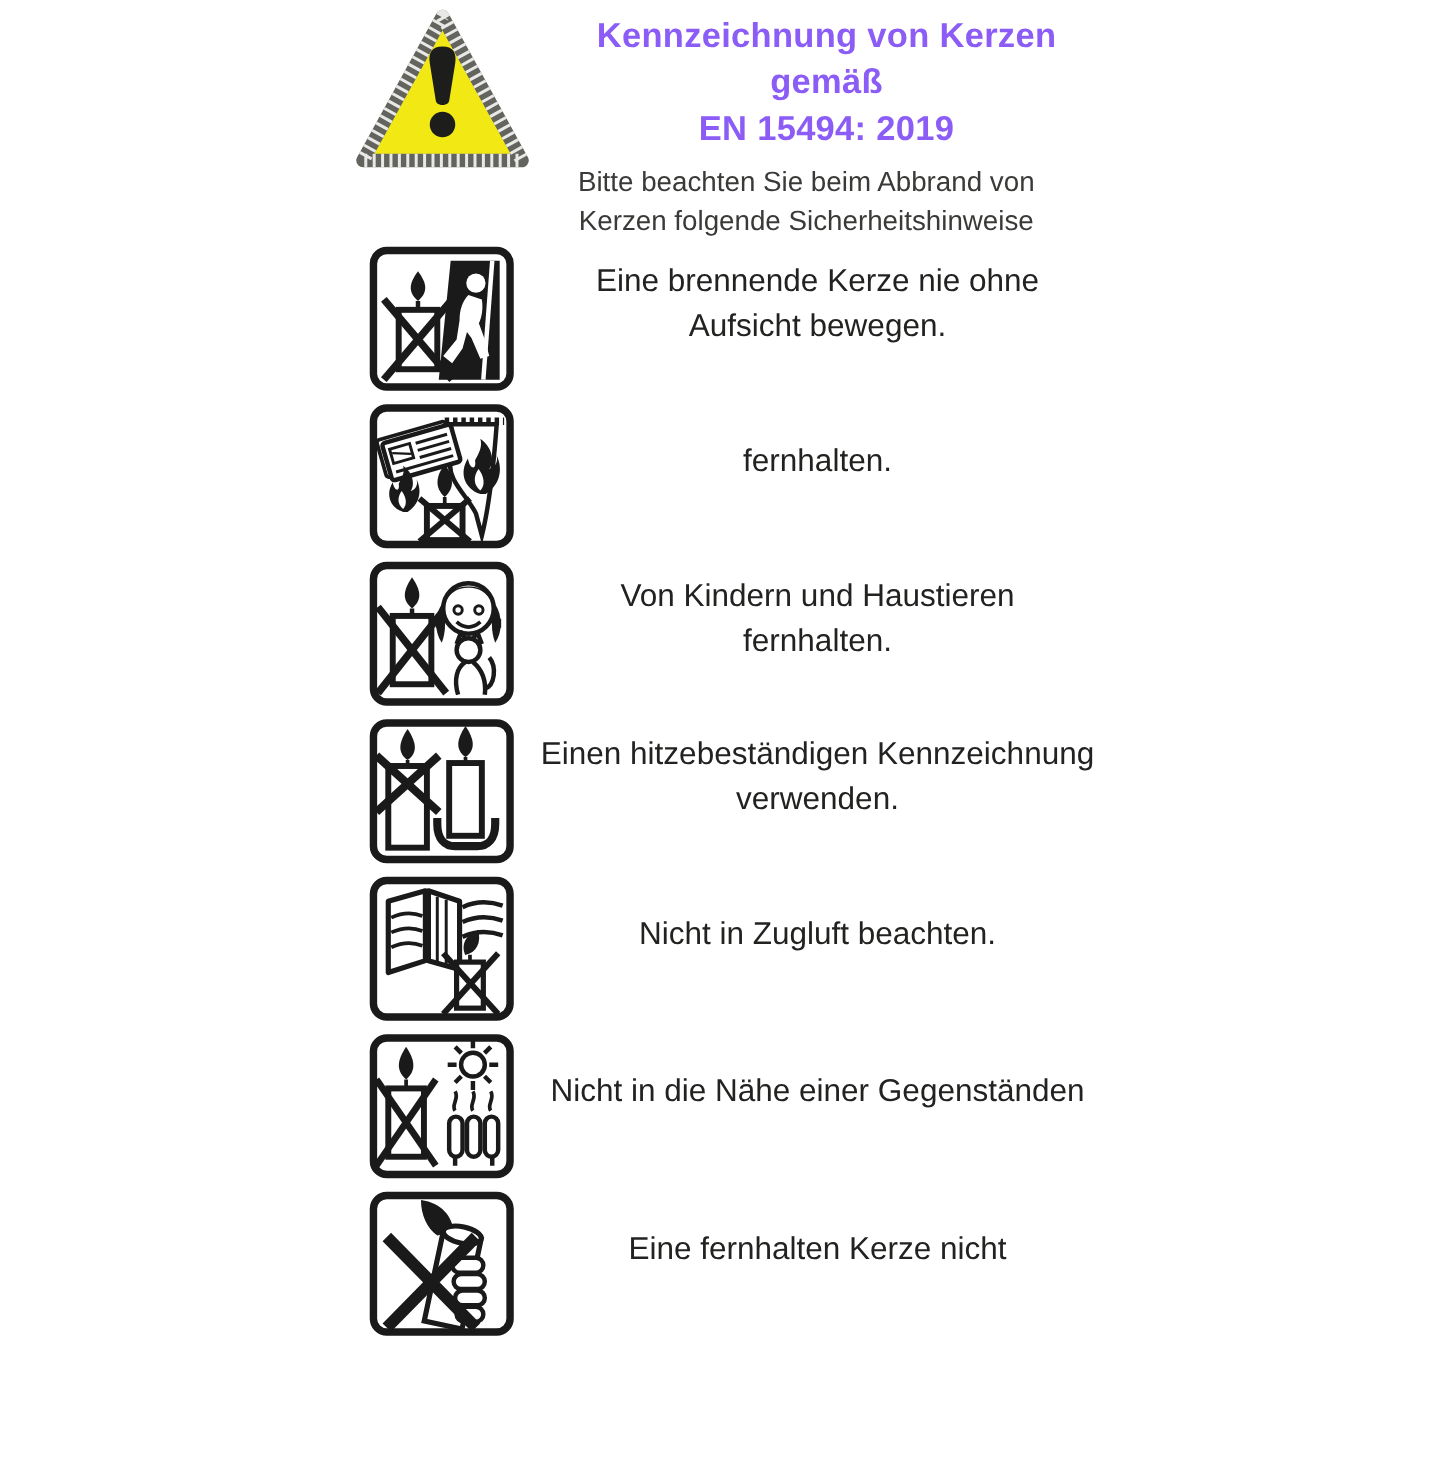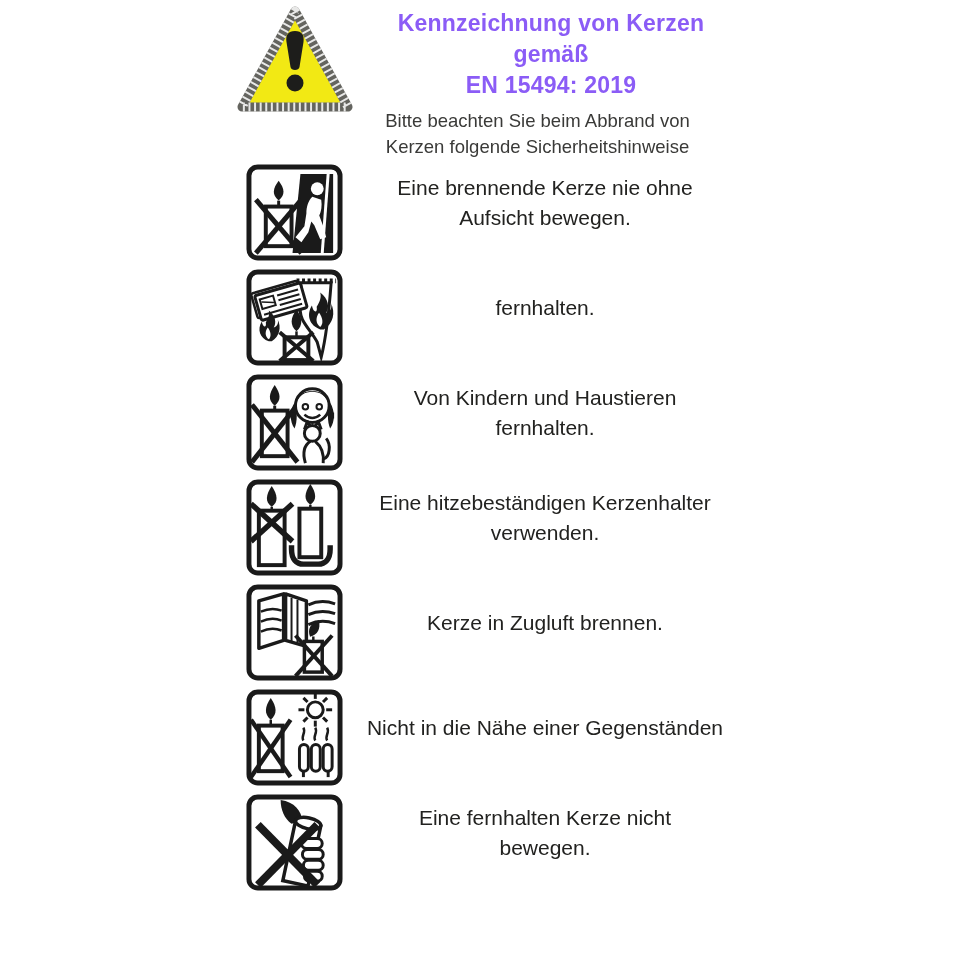--- a/index.html
+++ b/index.html
@@ -240,49 +240,48 @@
         <div class="line">Von Kindern und Haustieren</div>
         <div class="line">fernhalten.</div>
       </div>
     </div>
 
     <div class="row">
       <svg class="picto" viewBox="0 0 100 100">
           <use href="#sym-holder"></use>
         </svg>
       <div class="row-text">
-        <div class="line">Eine hitzebeständigen Kerzenhalter</div>
+        <div class="line">Einen hitzebeständigen Kennzeichnung</div>
         <div class="line">verwenden.</div>
       </div>
     </div>
 
     <div class="row">
       <svg class="picto" viewBox="0 0 100 100">
           <use href="#sym-draft"></use>
         </svg>
       <div class="row-text">
-        <div class="line">Kerze in Zugluft brennen.</div>
+        <div class="line">Nicht in Zugluft beachten.</div>
 
       </div>
     </div>
 
 
     <div class="row">
       <svg class="picto" viewBox="0 0 100 100">
           <use href="#sym-heat"></use>
         </svg>
       <div class="row-text">
         <div class="line">Nicht in die Nähe einer Gegenständen</div>
       </div>
     </div>
 
     <div class="row">
       <svg class="picto" viewBox="0 0 100 100">
           <use href="#sym-moving"></use>
         </svg>
       <div class="row-text">
         <div class="line">Eine fernhalten Kerze nicht</div>
-        <div class="line">bewegen.</div>
       </div>
     </div>
 
   </div>
 </div>
 
 </body></html>

